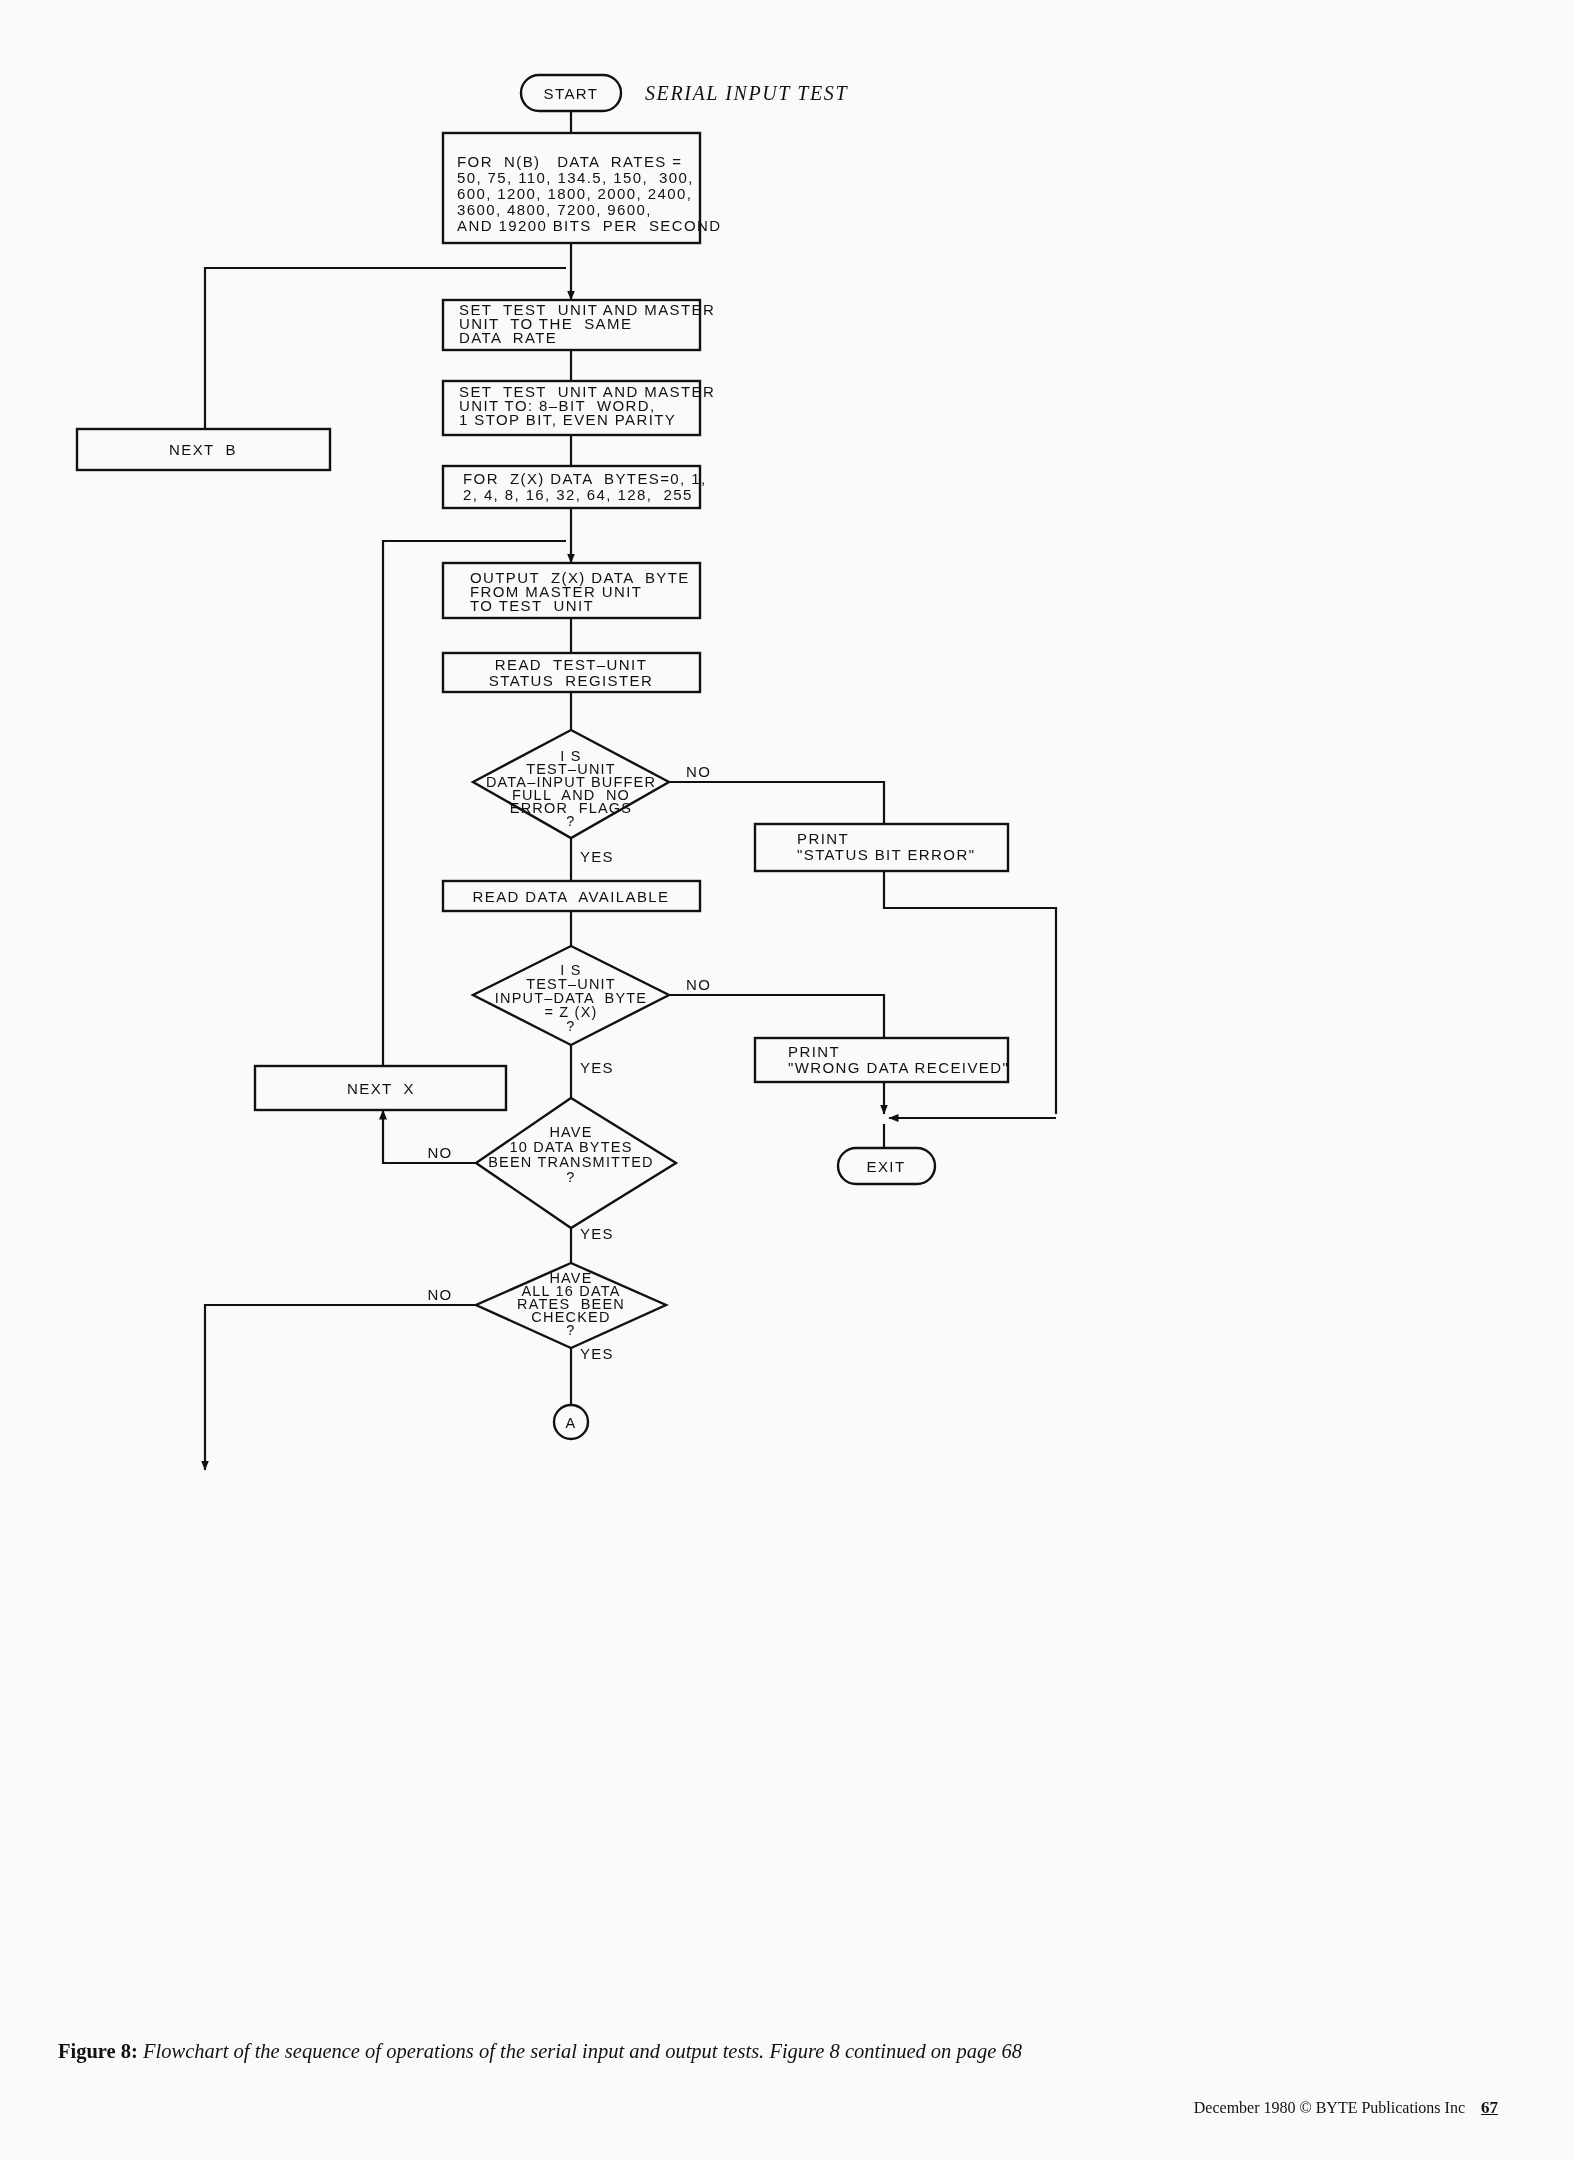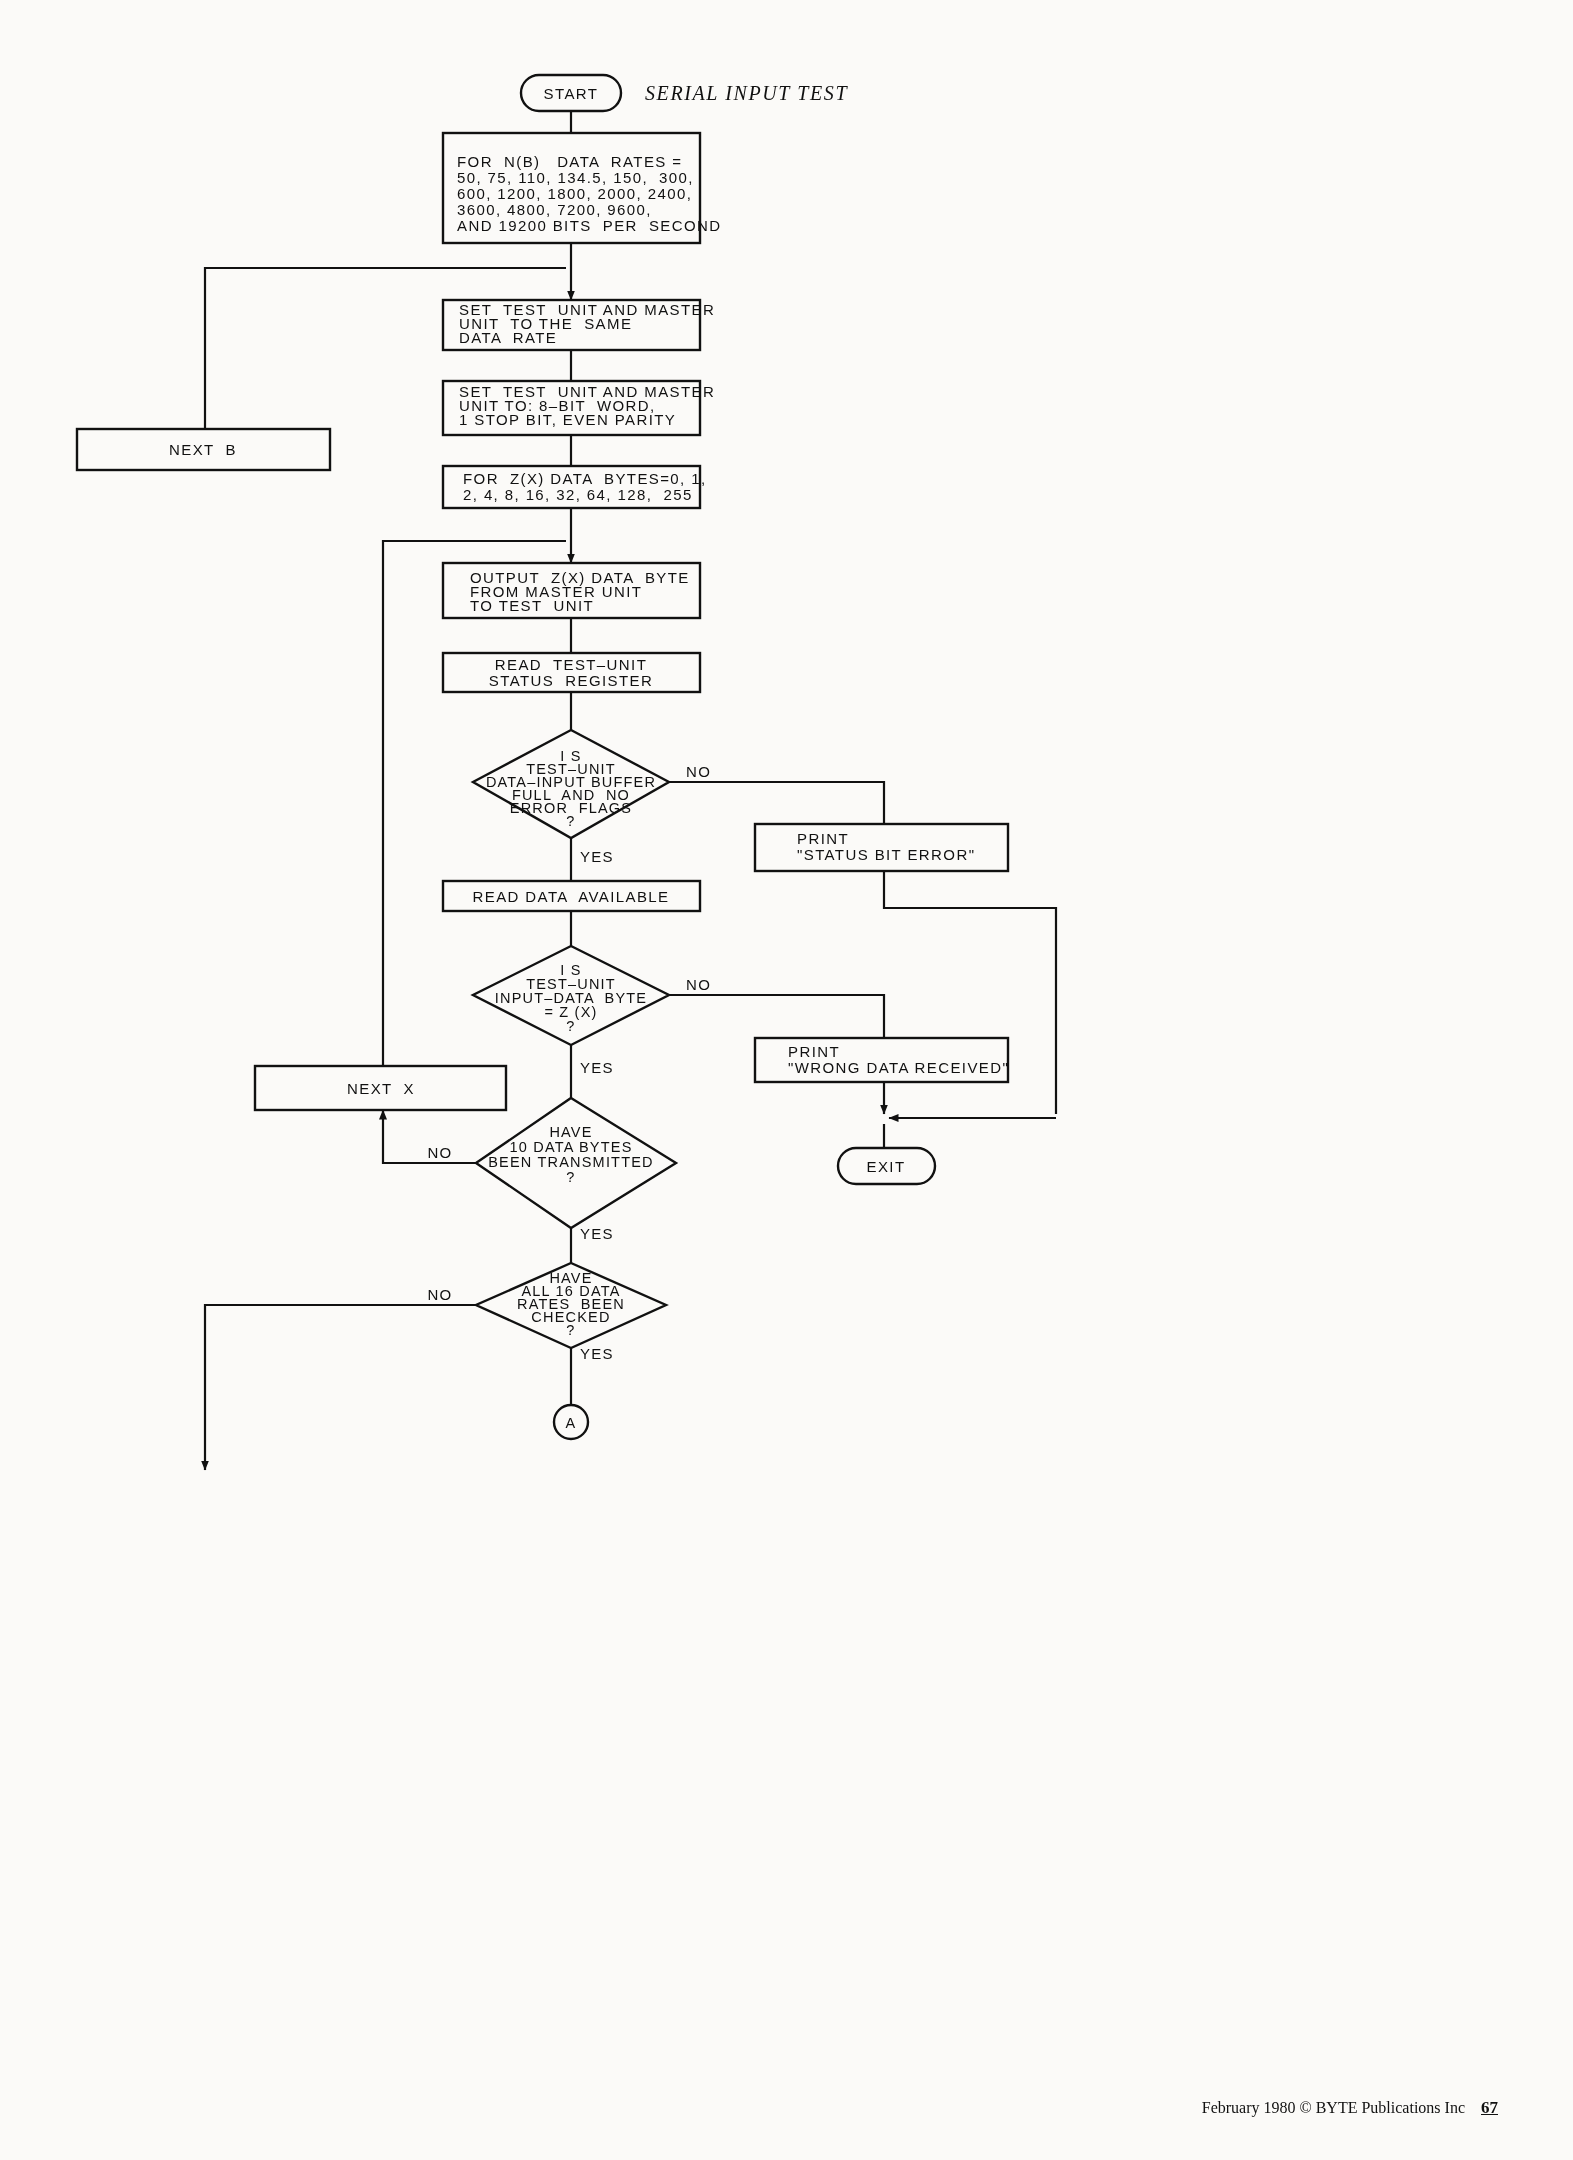--- a/index.html
+++ b/index.html
@@ -227,19 +227,24 @@
     <text class="node-text" x="886" y="1172" text-anchor="middle">EXIT</text>
   </g>
 
   <g>
     <circle class="shape" cx="571" cy="1422" r="17"></circle>
     <text class="node-text sm" x="571" y="1428" text-anchor="middle">A</text>
   </g>
 
 </svg>
 
+<div class="caption">
+  <b>Figure 8:</b>
+  <i>Flowchart of the sequence of operations of the serial input and output tests.</i>
+  <i>Figure 8 continued on page 68</i>
+</div>
 
 <div class="footer">
-  <span>February 1980 © BYTE Publications Inc</span>
+  <span>December 1980 © BYTE Publications Inc</span>
   <span class="pg">67</span>
 </div>
 
 </div>
 
 </body></html>

